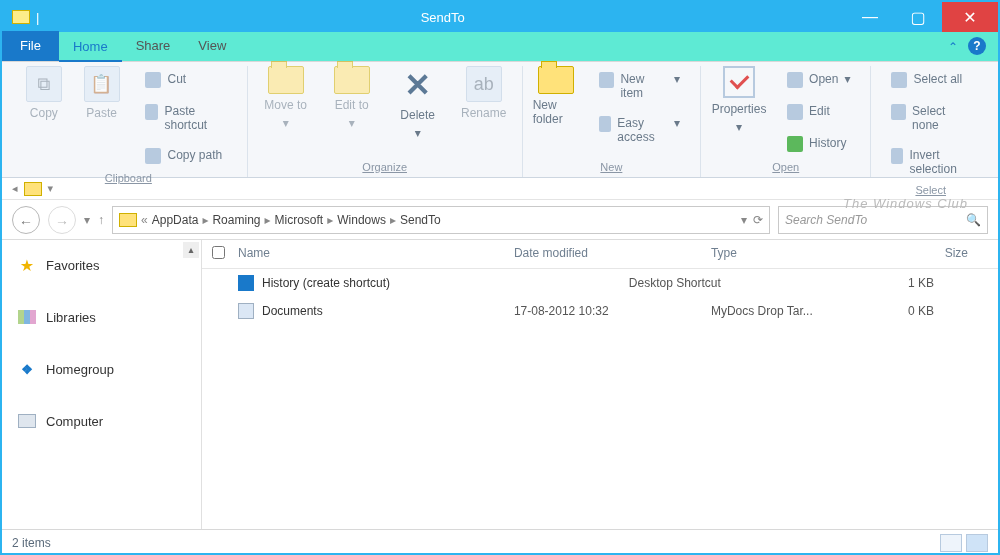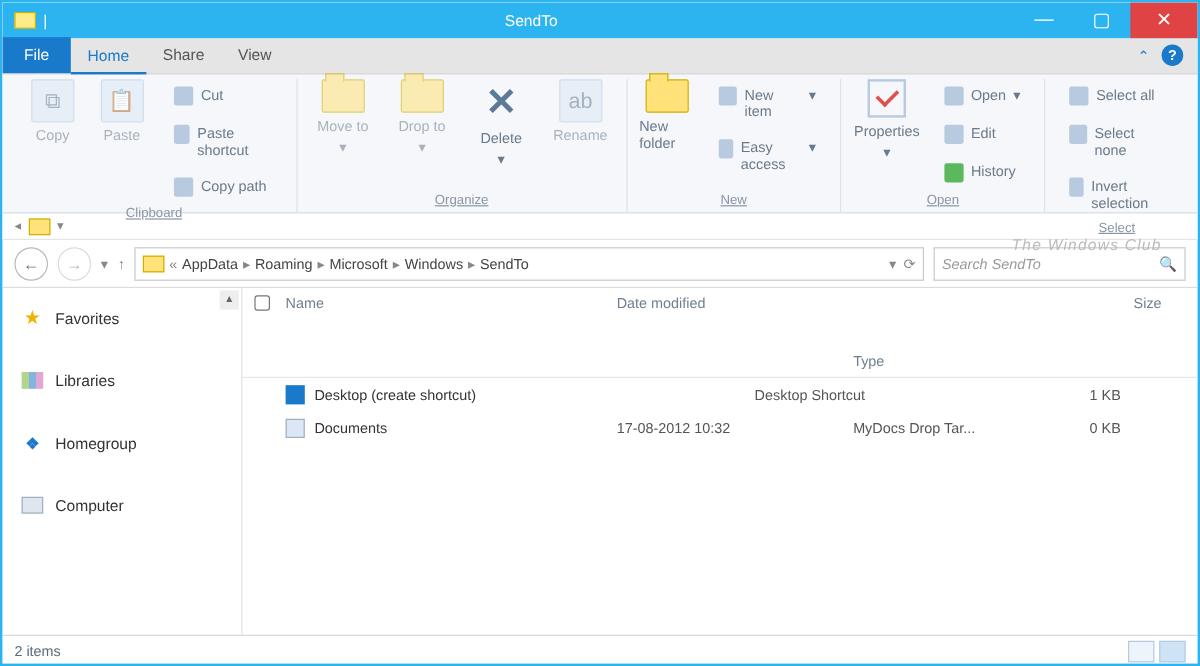--- a/index.html
+++ b/index.html
@@ -5,21 +5,21 @@
   * { box-sizing: border-box; margin: 0; padding: 0; font-family: "Segoe UI", Tahoma, sans-serif; }
   body { background: #fff; width: 1000px; height: 555px; overflow: hidden; border: 2px solid #2cb4f0; }
   
   .titlebar { height: 30px; background: #2cb4f0; display: flex; align-items: center; color: #fff; font-size: 13px; position: relative; }
   .titlebar .folder-ico { width: 18px; height: 14px; background: #fced8a; border: 1px solid #d0b000; margin: 0 6px 0 10px; }
   .titlebar .title-spacer { flex:1; text-align:center; }
   .titlebar .win-btns { display:flex; height:100%; }
   .titlebar .win-btn { width:48px; height:100%; display:flex; align-items:center; justify-content:center; font-size:16px; color:#fff; }
   .titlebar .win-btn.close { background:#e04343; width:56px; }
   
-  .tabs { height:30px; background:#e5e5e5; display:flex; align-items:flex-end; border-bottom:1px solid #d8d8d8; position:relative; }
+  .tabs { height:30px; background:#5eead4; display:flex; align-items:flex-end; border-bottom:1px solid #d8d8d8; position:relative; }
   .tabs .file-tab { background:#1979ca; color:#fff; height:30px; line-height:30px; padding:0 18px; font-size:13px; }
   .tabs .tab { padding:0 14px; height:30px; line-height:30px; color:#555; font-size:13px; }
   .tabs .tab.active { color:#1979ca; border-bottom:2px solid #1979ca; margin-bottom:-1px; }
   .tabs .chev { position:absolute; right:40px; top:8px; color:#1979ca; font-size:12px; }
   .tabs .help { position:absolute; right:12px; top:5px; width:18px; height:18px; border-radius:50%; background:#1979ca; color:#fff; text-align:center; line-height:18px; font-size:12px; font-weight:bold; }
   
   .ribbon { background:#f5f7fa; height:116px; border-bottom:1px solid #cdd6e0; display:flex; padding:4px 8px 0; color:#6a7a8a; }
   .group { display:flex; flex-direction:column; align-items:center; padding:0 10px; border-right:1px solid #dbe3ec; }
   .group:last-child { border-right:none; }
   .group-content { flex:1; display:flex; align-items:flex-start; gap:10px; }
@@ -61,21 +61,21 @@
   .star { color:#f0b400; font-size:16px; }
   .libs { display:block; width:18px; height:14px; background:linear-gradient(90deg,#b2d48c 0 33%,#7fb6e0 33% 66%,#e2a6d0 66% 100%); }
   .hg { color:#1979ca; font-weight:bold; }
   .pc { width:18px; height:14px; background:#dfe6ee; border:1px solid #9fb0c2; }
   
   .list { flex:1; display:flex; flex-direction:column; font-size:12px; color:#555; }
   .list-header { display:flex; padding:6px 10px; border-bottom:1px solid #e6e6e6; color:#6f7f90; font-size:12px; }
   .list-header .c-chk { width:26px; }
   .list-header .c-name { flex:1.4; }
   .list-header .c-date { flex:1; }
-  .list-header .c-type { flex:1;margin-top:48px; }
+  .list-header .c-type { flex:1; }
   .list-header .c-size { width:80px; text-align:right; padding-right:20px; }
   .list-header input[type=checkbox] { width:13px; height:13px; }
   .row { display:flex; padding:6px 10px; align-items:center; }
   .row .c-chk { width:26px; }
   .row .c-name { flex:1.4; display:flex; align-items:center; gap:8px; color:#333; }
   .row .c-date { flex:1; }
   .row .c-type { flex:1; white-space:nowrap; overflow:hidden; text-overflow:ellipsis; }
   .row .c-size { width:80px; text-align:left; padding-right:20px; }
   .file-ico { width:16px; height:16px; background:#1979ca; }
   .file-ico.doc { background:#dbe7f5; border:1px solid #9fb0c2; }
@@ -140,21 +140,21 @@
 
   <div class="group">
     <div class="group-content">
       <div class="big-btn dis">
         <div class="ico-folder"></div>
         <span>Move to</span>
           <span>▾</span>
       </div>
       <div class="big-btn dis">
         <div class="ico-folder"></div>
-        <span>Drop to</span>
+        <span>Edit to</span>
           <span>▾</span>
       </div>
       <div class="big-btn">
         <div class="ico-x">✕</div>
         <span>Delete</span>
           <span>▾</span>
       </div>
       <div class="big-btn dis">
         <div class="ico-box">ab</div>
         <span>Rename</span>
@@ -299,21 +299,21 @@
       <div class="c-chk"><input type="checkbox" style=""></div>
       <div class="c-name">Name</div>
       <div class="c-date">Date modified</div>
       <div class="c-type">Type</div>
       <div class="c-size">Size</div>
     </div>
     <div class="row">
       <div class="c-chk"></div>
       <div class="c-name">
           <span class="file-ico"></span>
-          <span>Desktop (create shortcut)</span>
+          <span>History (create shortcut)</span>
         </div>
       <div class="c-type">Desktop Shortcut</div>
       <div class="c-size">1 KB</div>
     </div>
     <div class="row">
       <div class="c-chk"></div>
       <div class="c-name">
           <span class="file-ico doc"></span>
           <span>Documents</span>
         </div>

